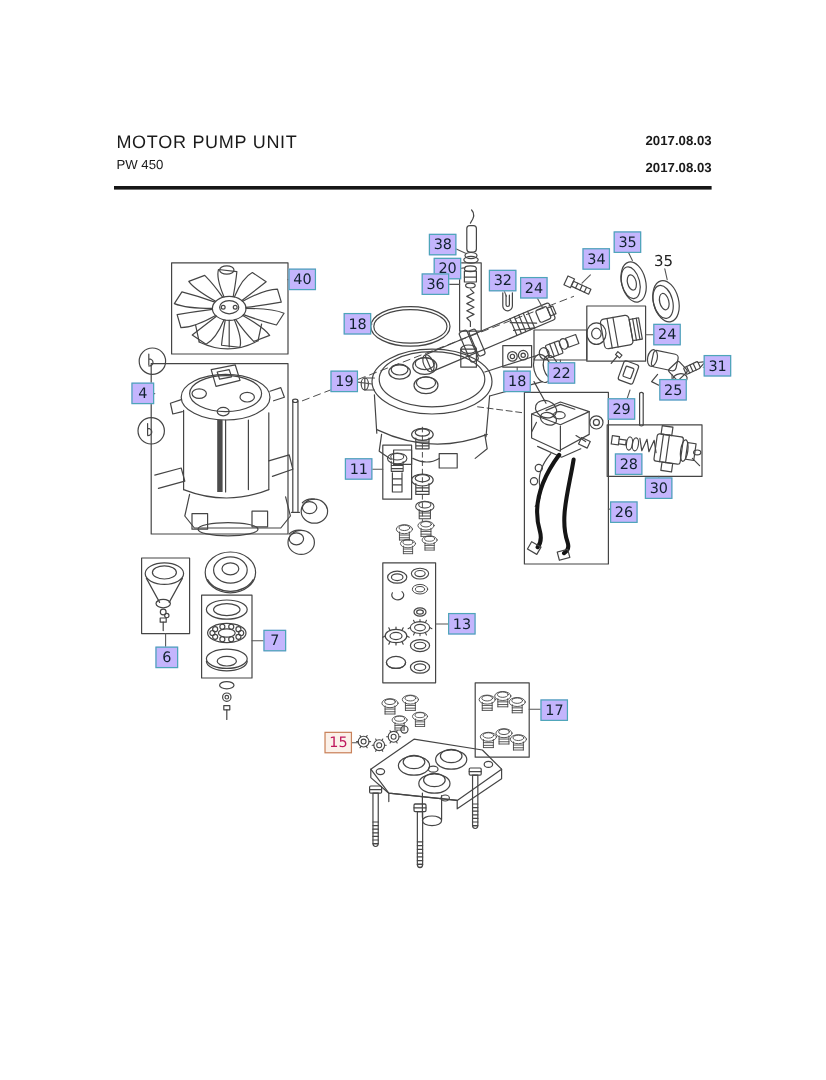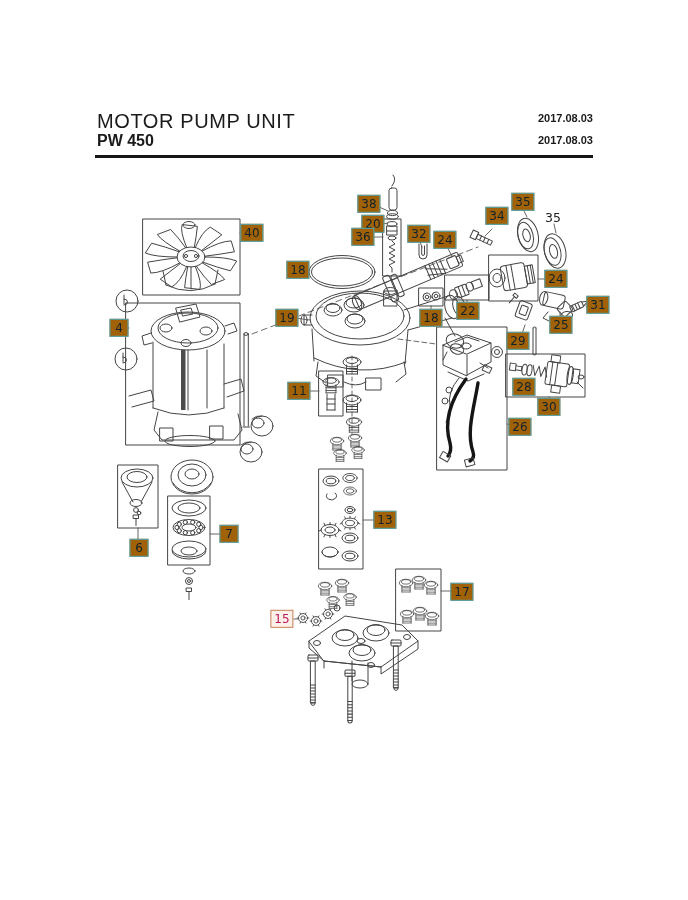--- a/index.html
+++ b/index.html
@@ -1,24 +1,24 @@
 <!DOCTYPE html>
 <html><head>
 <meta charset="utf-8">
 <style>
   html,body{margin:0;padding:0;background:#ffffff;}
   .page{position:relative;width:688px;height:900px;background:#fff;overflow:hidden;
         font-family:"Liberation Sans","DejaVu Sans",sans-serif;color:#1a1a1a;}
-  .doc-title{position:absolute;left:97px;top:110px;font-size:20px;letter-spacing:.6px;font-weight:500;}
-  .doc-model{position:absolute;left:97px;top:132px;font-size:16px;font-weight:bold;}
+  .doc-title{position:absolute;left:97px;top:110px;font-size:15px;letter-spacing:.6px;font-weight:500;}
+  .doc-model{position:absolute;left:97px;top:132px;font-size:11px;font-weight:normal;}
   .doc-date1{position:absolute;right:95px;top:112px;font-size:11px;font-weight:bold;}
   .doc-date2{position:absolute;right:95px;top:134px;font-size:11px;font-weight:bold;}
   .rule{position:absolute;left:95px;top:155px;width:498px;height:2.5px;background:#161616;}
   .drawing{position:absolute;left:0;top:0;z-index:1;}
-  .callout{position:absolute;transform:translate(-50%,-50%);border:1.5px solid #4da6b8;background:#a16207;
+  .callout{position:absolute;transform:translate(-50%,-50%);border:1.5px solid #4da6b8;background:#c4b5fd;
            color:#10222e;font:12px/1.2 "DejaVu Sans","Liberation Sans",sans-serif;
            padding:1px 3px;min-width:11px;text-align:center;z-index:2;}
   .callout.accent{border-color:#c9815a;background:#fbf1e9;color:#be185d;}
   .plain-label{position:absolute;transform:translate(-50%,-50%);font:12.5px "DejaVu Sans",sans-serif;color:#222;z-index:2;}
 </style>
 </head>
 <body>
 
 <div class="page">
 

